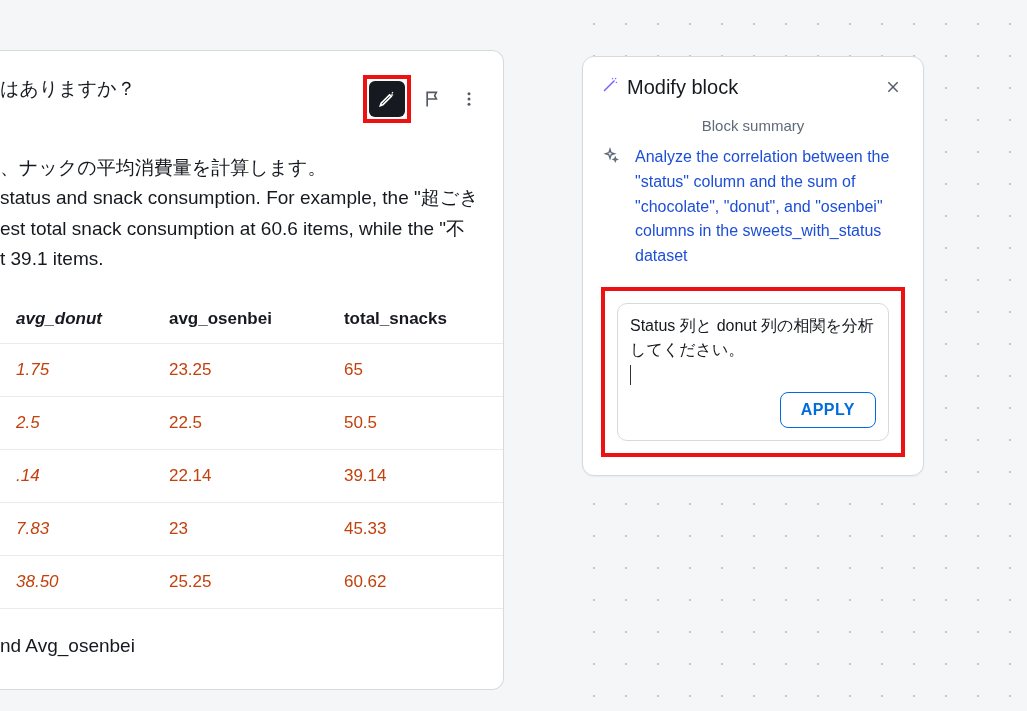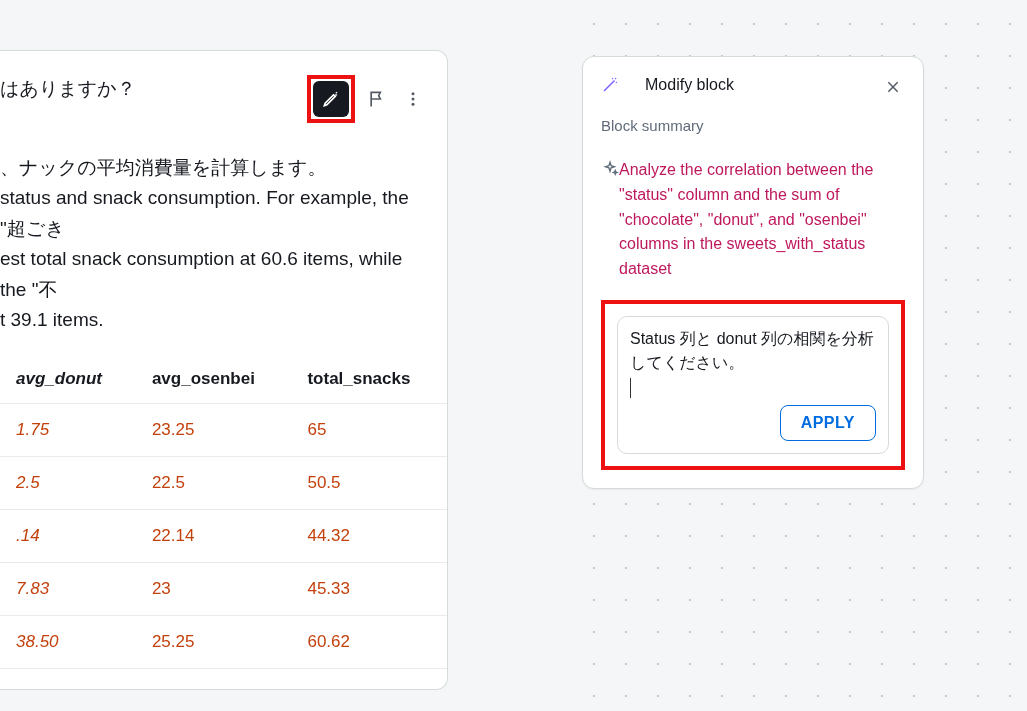--- a/index.html
+++ b/index.html
@@ -19,21 +19,21 @@
   right: 0;
   bottom: 0;
   background-image: radial-gradient(circle, #c8c8cc 1.5px, transparent 1.5px);
   background-size: 32px 32px;
   background-position: 8px 8px;
 }
 .main-card {
   position: absolute;
   left: 0;
   top: 50px;
-  width: 448px;
+  width: 504px;
   height: 640px;
   background: #fff;
   border: 1px solid #d5dbdb;
   border-left: none;
   border-radius: 0 12px 12px 0;
   padding: 0;
   overflow: hidden;
 }
 .card-header {
   display: flex;
@@ -118,44 +118,45 @@
 }
 .panel-head {
   display: flex;
   align-items: center;
   justify-content: space-between;
   margin-bottom: 18px;
 }
 .panel-title {
   display: flex;
   align-items: flex-start;
-  gap: 26px;
-  font-size: 16px;
+  gap: 8px;
+  font-size: 20px;
   font-weight: 400;
 }
 .wand-icon { color: #7c5cff; }
 .close-btn {
   width: 24px;
   height: 24px;
   cursor: pointer;
   color: #545b64;
   display:flex;align-items:center;justify-content:center;
 }
 .summary-label {
   color: #5f6b7a;
   font-size: 15px;
-  margin-bottom: 24px;
+  margin-bottom: 11px;
+  text-align: center;
 }
 .summary-body {
   display: flex;
-  gap: 0;
+  gap: 16px;
   align-items: flex-start;
   font-size: 16px;
   line-height: 1.55;
-  color: #be185d;
+  color: #1d4ed8;
   margin-bottom: 18px;
 }
 .sparkle-icon { color: #5f6b7a; flex: 0 0 18px; margin-top: 2px; }
 .input-highlight {
   border: 4px solid #e11;
   padding: 12px;
 }
 .input-box {
   border: 1px solid #d5dbdb;
   border-radius: 10px;
@@ -244,21 +245,21 @@
         <td>65</td>
       </tr>
       <tr>
         <td>2.5</td>
         <td>22.5</td>
         <td>50.5</td>
       </tr>
       <tr>
         <td>.14</td>
         <td>22.14</td>
-        <td>44.32</td>
+        <td>39.14</td>
       </tr>
       <tr>
         <td>7.83</td>
         <td>23</td>
         <td>45.33</td>
       </tr>
       <tr>
         <td>38.50</td>
         <td>25.25</td>
         <td>60.62</td>

